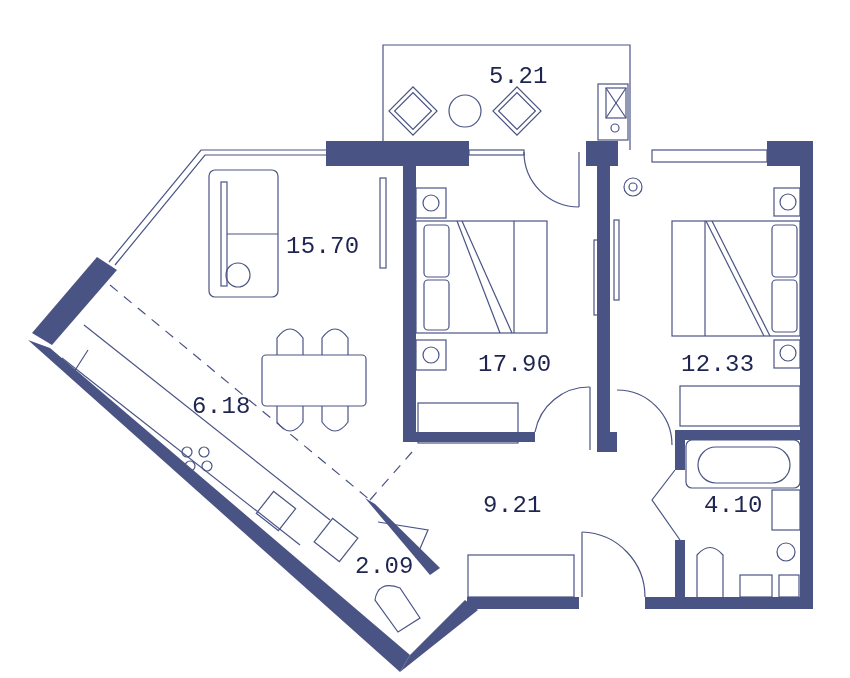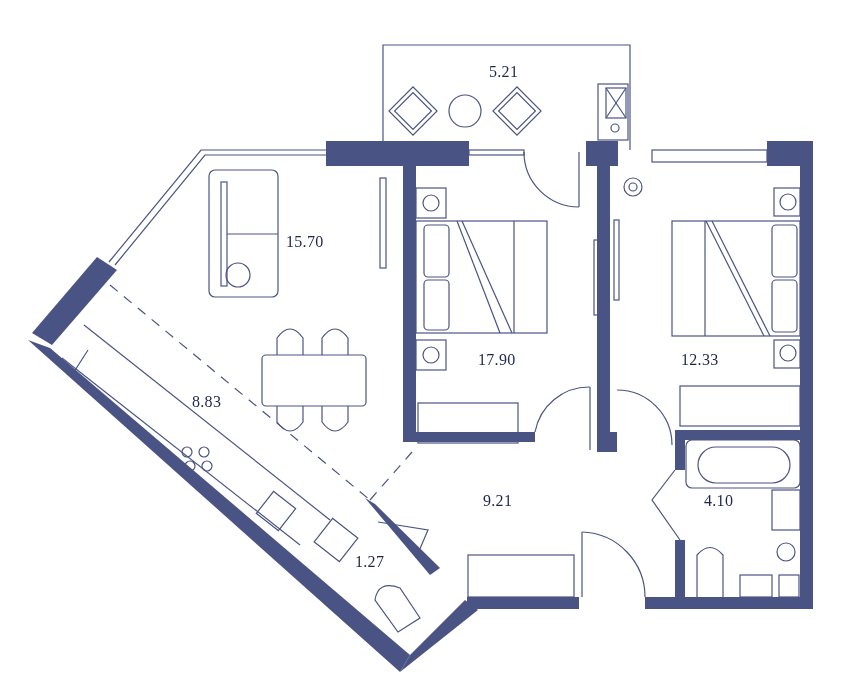--- a/index.html
+++ b/index.html
@@ -1,18 +1,18 @@
 <!DOCTYPE html>
 <html><head>
 <meta charset="utf-8">
 <style>
   html,body{margin:0;padding:0;background:#ffffff;}
   body{width:850px;height:678px;overflow:hidden;position:relative;font-family:"Liberation Sans",sans-serif;}
   #plan{position:absolute;left:0;top:0;width:850px;height:678px;}
-  .area-label{position:absolute;font-size:16px;color:#1e2550;font-family:Liberation Serif, serif;letter-spacing:0.3px;}
+  .area-label{position:absolute;font-size:24px;color:#1e2550;font-family:Liberation Mono, monospace;letter-spacing:0.3px;}
 </style>
 </head>
 <body>
 
 <svg id="plan" viewBox="0 0 850 678" xmlns="http://www.w3.org/2000/svg">
   <g fill="none" stroke="#4a5484" stroke-width="1.2">
 
     <g>
       <polyline points="383,150 383,45 630,45 630,150"></polyline>
       <rect x="598" y="84" width="30" height="56"></rect>
@@ -154,18 +154,18 @@
     <line x1="582" y1="532" x2="582" y2="597"></line>
 
     <rect x="320" y="525" width="32" height="30" transform="rotate(38 336 540)"></rect>
     <path d="M 375 600 Q 378 580 400 588 L 420 618 L 398 632 Z"></path>
     <path d="M 378 522 L 428 530 L 416 558"></path>
   </g>
 </svg>
 
 <div class="area-label" style="left:489px;top:63px;">5.21</div>
 <div class="area-label" style="left:286px;top:233px;">15.70</div>
-<div class="area-label" style="left:192px;top:393px;">8.83</div>
+<div class="area-label" style="left:192px;top:393px;">6.18</div>
 <div class="area-label" style="left:478px;top:351px;">17.90</div>
 <div class="area-label" style="left:681px;top:351px;">12.33</div>
 <div class="area-label" style="left:483px;top:492px;text-align:right;">9.21</div>
 <div class="area-label" style="left:704px;top:492px;">4.10</div>
-<div class="area-label" style="left:355px;top:553px;">1.27</div>
+<div class="area-label" style="left:355px;top:553px;">2.09</div>
 
 </body></html>

